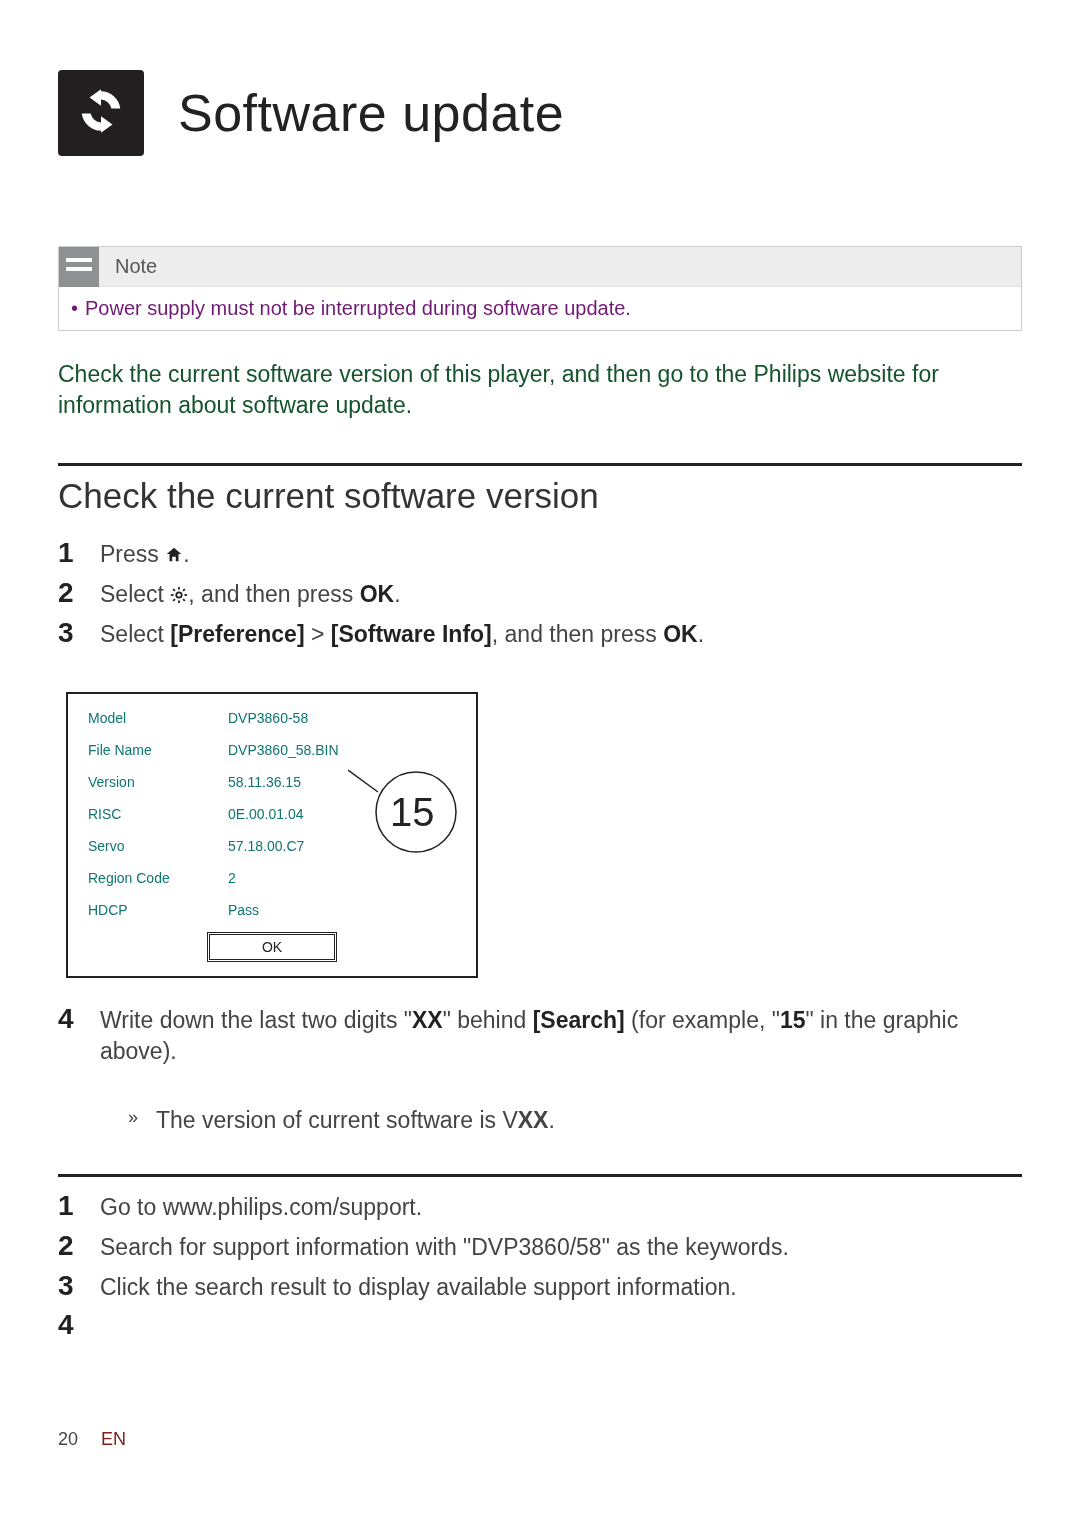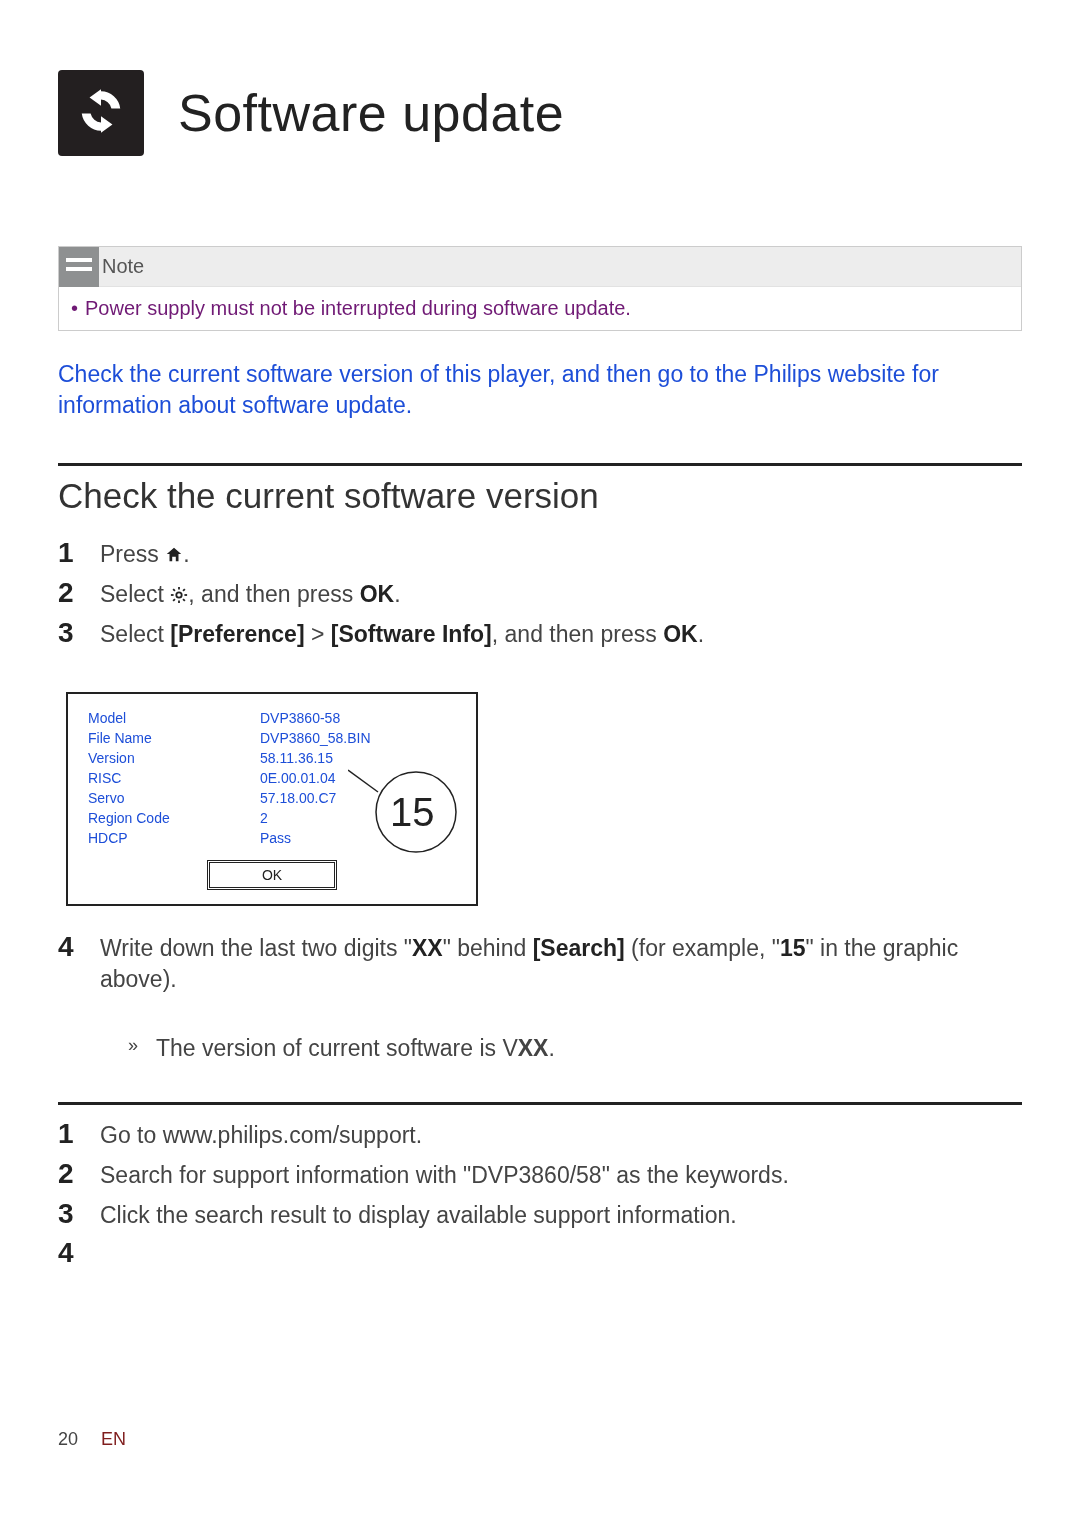--- a/index.html
+++ b/index.html
@@ -6,40 +6,40 @@
   html, body { width: 1080px; height: 1528px; background: #fff; font-family: "Gill Sans", "Gill Sans MT", "Trebuchet MS", sans-serif; color: #222; }
   .page { padding: 70px 58px 40px 58px; position: relative; height: 100%; border-radius: 29px; }
   .titlebar { display: flex; align-items: center; gap: 34px; margin-bottom: 90px; }
   .title-icon-box { width: 86px; height: 86px; background: #231f20; border-radius: 4px; display: flex; align-items: center; justify-content: center; }
   .title-icon-box svg { width: 52px; height: 52px; }
   h1.page-title { font-size: 52px; font-weight: 400; letter-spacing: 0.5px; }
   .note-box { border: 1px solid #ccc; margin-bottom: 28px; }
   .note-header { display: flex; align-items: center; height: 40px; background: #ededed; border-bottom: 1px solid #e2e2e2; }
   .note-icon-box { width: 40px; height: 40px; background: #8e9091; display: flex; align-items: center; justify-content: center; }
   .note-icon-box svg { width: 26px; height: 20px; }
-  .note-label { padding-left: 3px; font-size: 20px; color: #555; }
+  .note-label { padding-left: 16px; font-size: 20px; color: #555; }
   .note-body { padding: 10px 12px; font-size: 20px; color: #701a75; }
   .note-body .bullet { display: inline-block; width: 14px; }
-  .intro { font-size: 23px; color: #1d4ed8; line-height: 1.35; margin-bottom: 42px; }
+  .intro { font-size: 23px; color: #14532d; line-height: 1.35; margin-bottom: 42px; }
   hr.section-rule { border: none; border-top: 3px solid #222; margin: 0 0 10px 0; }
   h2.section-title { font-size: 35px; font-weight: 400; color: #333; margin-bottom: 18px; }
   ol.steps { list-style: none; padding: 0; margin: 0 0 40px 0; }
   ol.steps > li { display: flex; align-items: baseline; line-height: 1.35; font-size: 23px; color: #444; }
   ol.steps > li + li { margin-top: 2px; }
   .step-num { width: 42px; font-size: 28px; font-weight: 600; color: #222; flex: none; }
   .step-text { flex: 1; }
   .step-text .inline-icon { display: inline-block; vertical-align: -2px; }
   .step-text .inline-icon svg { width: 18px; height: 18px; }
   .step-text b { color: #222; font-weight: 600; }
   .sub { margin-left: 70px; margin-top: 6px; font-size: 23px; color: #444; display: flex; gap: 18px; }
   .sub .arrow { font-size: 18px; }
   .figure { border: 2px solid #222; width: 412px; margin: 14px 0 22px 8px; padding: 16px 20px 14px 20px; position: relative; }
-  .version-grid { display: grid; grid-template-columns: 140px 1fr; row-gap: 4px; font-family: Arial, Helvetica, sans-serif; color: #1d4ed8; }
+  .version-grid { display: grid; grid-template-columns: 140px 1fr; row-gap: 16px; font-family: Arial, Helvetica, sans-serif; color: #0f766e; }
   .version-grid .lbl { font-size: 14px; }
-  .version-grid .val { font-size: 14px; margin-left: 32px; }
+  .version-grid .val { font-size: 14px; }
   .callout { position: absolute; right: 18px; top: 58px; width: 110px; height: 110px; }
   .callout svg { position: absolute; inset: 0; }
   .callout-num { position: absolute; top: 38px; left: 42px; font-size: 40px; font-family: Arial, Helvetica, sans-serif; color: #222; }
   .ok-btn { margin: 14px auto 0 auto; width: 130px; height: 30px; border: 3px double #222; text-align: center; font-family: Arial, Helvetica, sans-serif; font-size: 14px; line-height: 24px; }
   .page-footer { position: absolute; left: 58px; bottom: 78px; font-size: 18px; color: #444; }
   .page-footer .pn { margin-right: 18px; }
   .page-footer .lang { font-weight: 400; color: #7f1d1d; }
 </style>
 </head>
 <body>

